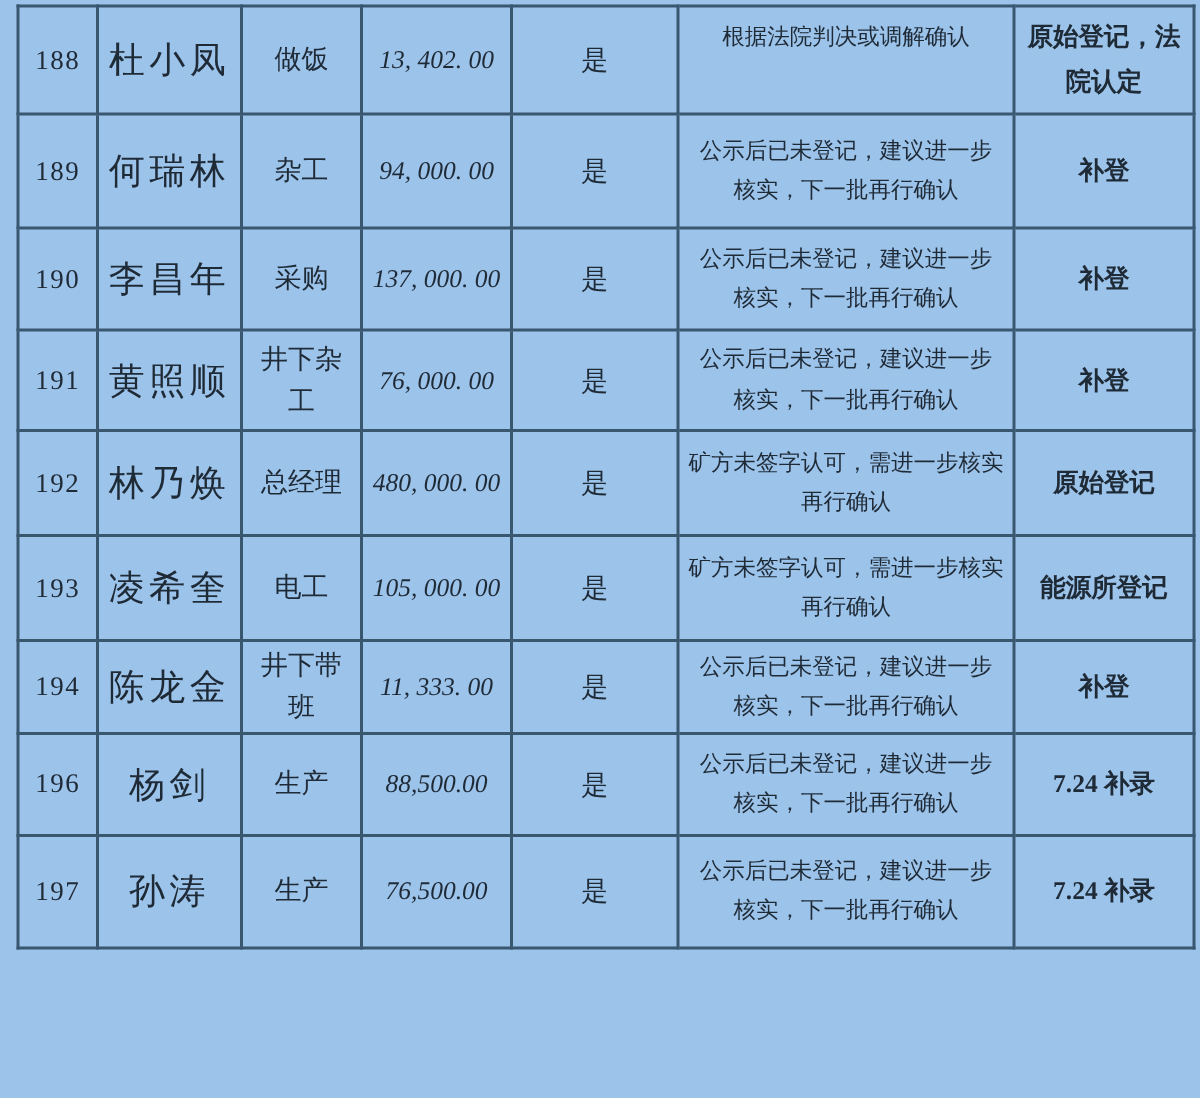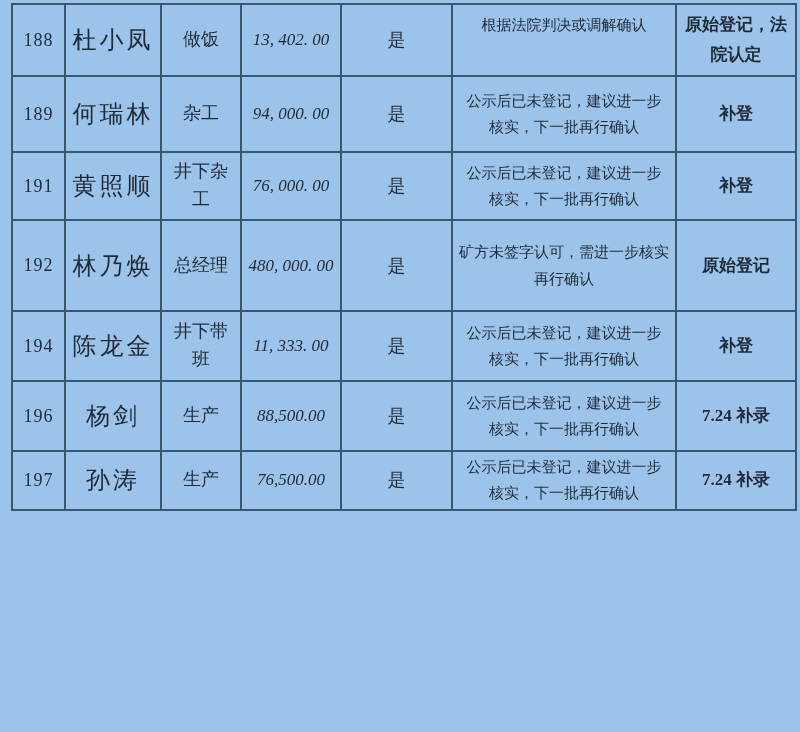--- a/index.html
+++ b/index.html
@@ -36,21 +36,21 @@
   td.col-remark { font-size: 15px; line-height: 1.75; padding: 2px 4px; }
   td.col-status { font-size: 17px; line-height: 1.75; font-weight: bold; }
 
   
   #grid tr:nth-child(1) td.col-remark { vertical-align: top; padding-top: 7px; border-radius: 29px; }
 
   
   #grid tr:nth-child(1)  { height: 72px; }
   #grid tr:nth-child(2)  { height: 76px; }
   #grid tr:nth-child(3)  { height: 68px; }
-  #grid tr:nth-child(4)  { height: 91px; }
+  #grid tr:nth-child(4)  { height: 67px; }
   #grid tr:nth-child(5)  { height: 70px; }
   #grid tr:nth-child(6)  { height: 70px; }
   #grid tr:nth-child(7)  { height: 50px; }
   #grid tr:nth-child(8)  { height: 68px; }
   #grid tr:nth-child(9)  { height: 75px; }
   #grid tr:nth-child(10) { height: 73px; }
 </style>
 </head>
 <body>
 
@@ -79,39 +79,59 @@
       <td class="col-no">189</td>
       <td class="col-name">何瑞林</td>
       <td class="col-job">杂工</td>
       <td class="col-amount">94, 000. 00</td>
       <td class="col-conf">是</td>
       <td class="col-remark">公示后已未登记，建议进一步
 核实，下一批再行确认</td>
       <td class="col-status">补登</td>
     </tr>
     <tr>
+      <td class="col-no">190</td>
+      <td class="col-name">李昌年</td>
+      <td class="col-job">采购</td>
+      <td class="col-amount">137, 000. 00</td>
+      <td class="col-conf">是</td>
+      <td class="col-remark">公示后已未登记，建议进一步
+核实，下一批再行确认</td>
+      <td class="col-status">补登</td>
+    </tr>
+    <tr>
       <td class="col-no">191</td>
       <td class="col-name">黄照顺</td>
       <td class="col-job">井下杂
 工</td>
       <td class="col-amount">76, 000. 00</td>
       <td class="col-conf">是</td>
       <td class="col-remark">公示后已未登记，建议进一步
 核实，下一批再行确认</td>
       <td class="col-status">补登</td>
     </tr>
     <tr>
       <td class="col-no">192</td>
       <td class="col-name">林乃焕</td>
       <td class="col-job">总经理</td>
       <td class="col-amount">480, 000. 00</td>
       <td class="col-conf">是</td>
       <td class="col-remark">矿方未签字认可，需进一步核实
 再行确认</td>
       <td class="col-status">原始登记</td>
+    </tr>
+    <tr>
+      <td class="col-no">193</td>
+      <td class="col-name">凌希奎</td>
+      <td class="col-job">电工</td>
+      <td class="col-amount">105, 000. 00</td>
+      <td class="col-conf">是</td>
+      <td class="col-remark">矿方未签字认可，需进一步核实
+再行确认</td>
+      <td class="col-status">能源所登记</td>
     </tr>
     <tr>
       <td class="col-no">194</td>
       <td class="col-name">陈龙金</td>
       <td class="col-job">井下带
 班</td>
       <td class="col-amount">11, 333. 00</td>
       <td class="col-conf">是</td>
       <td class="col-remark">公示后已未登记，建议进一步
 核实，下一批再行确认</td>

